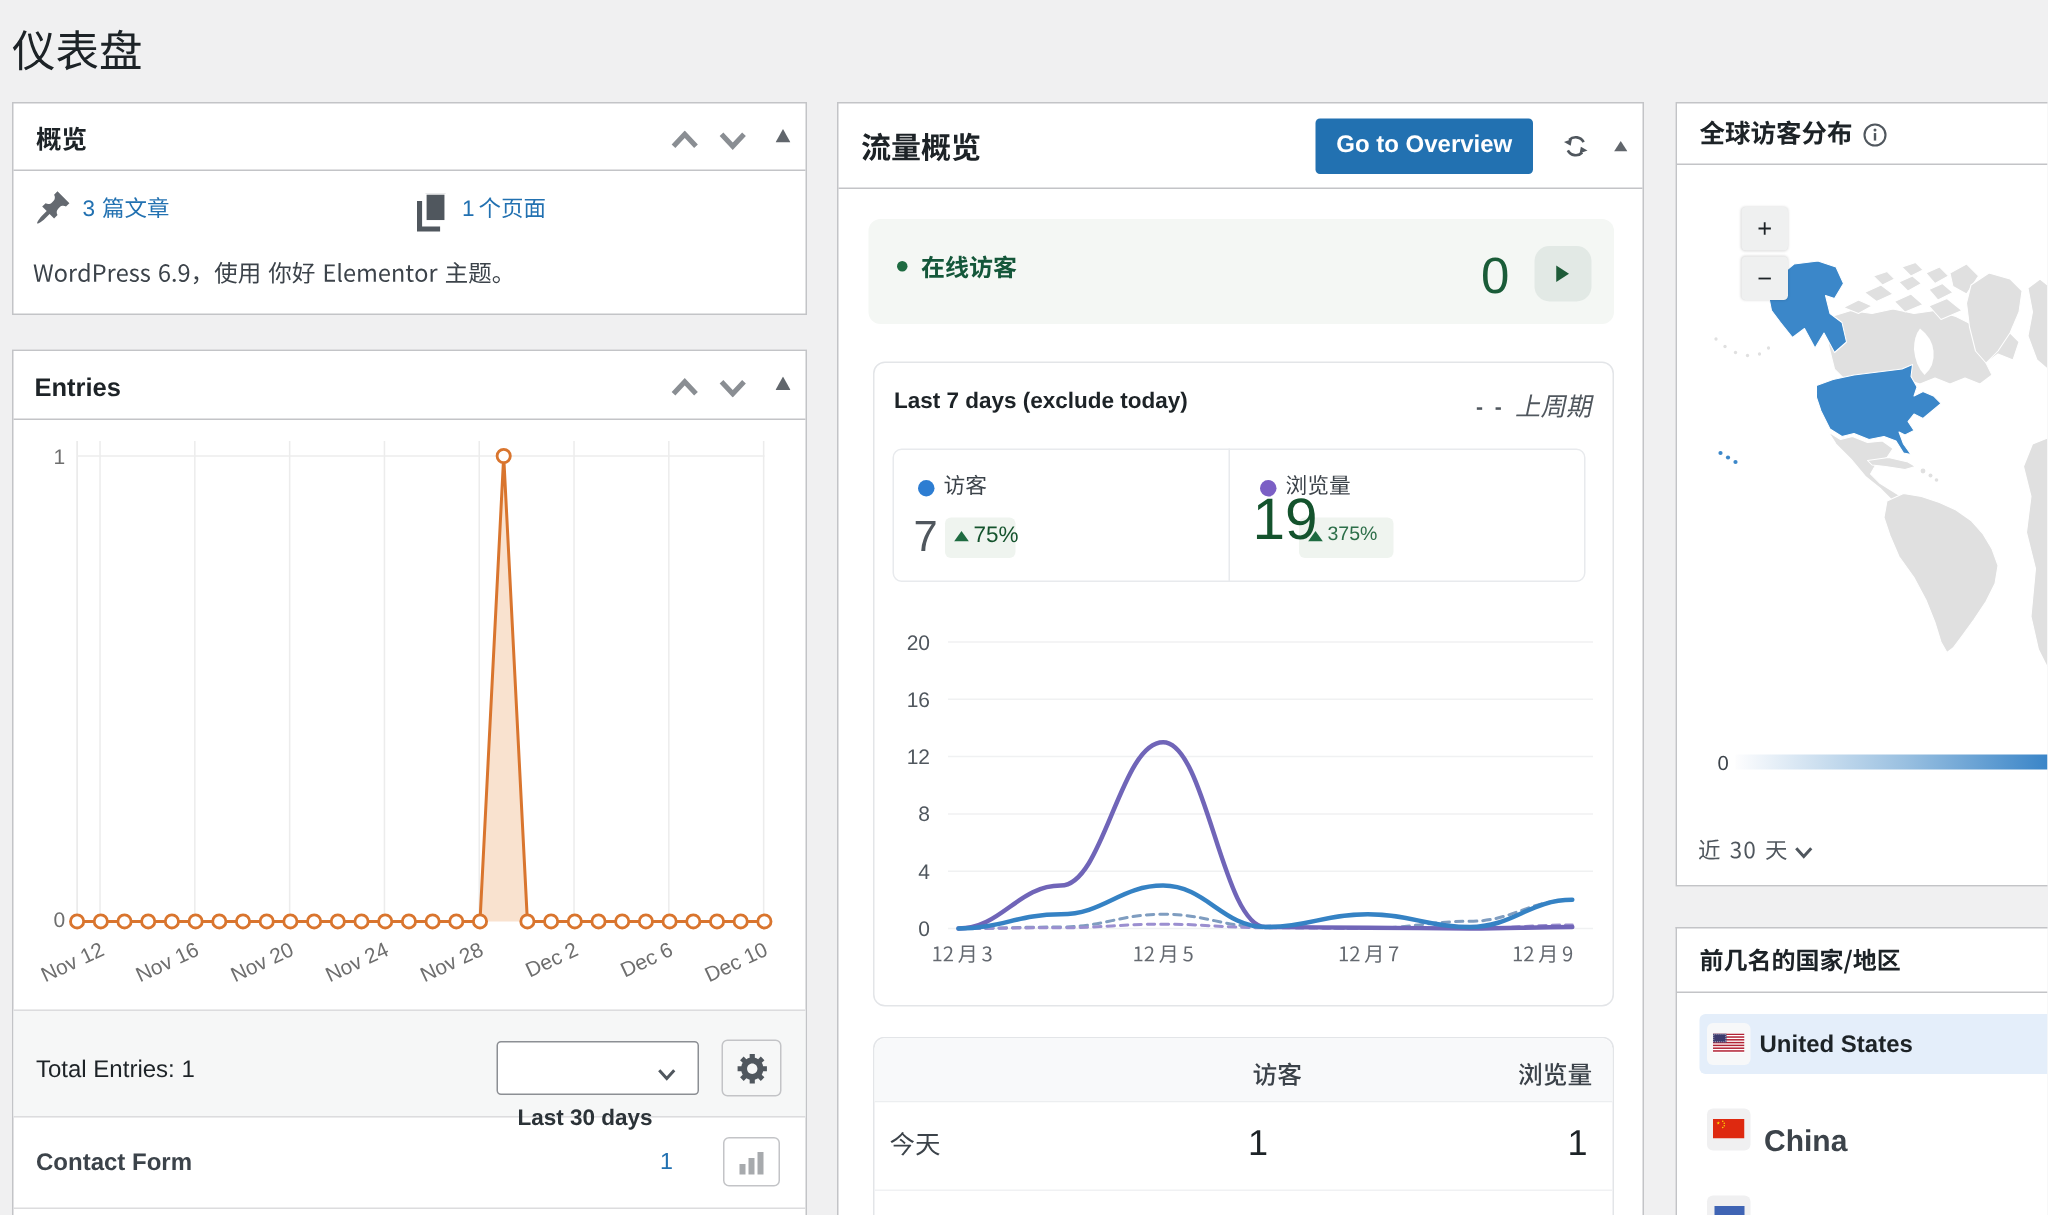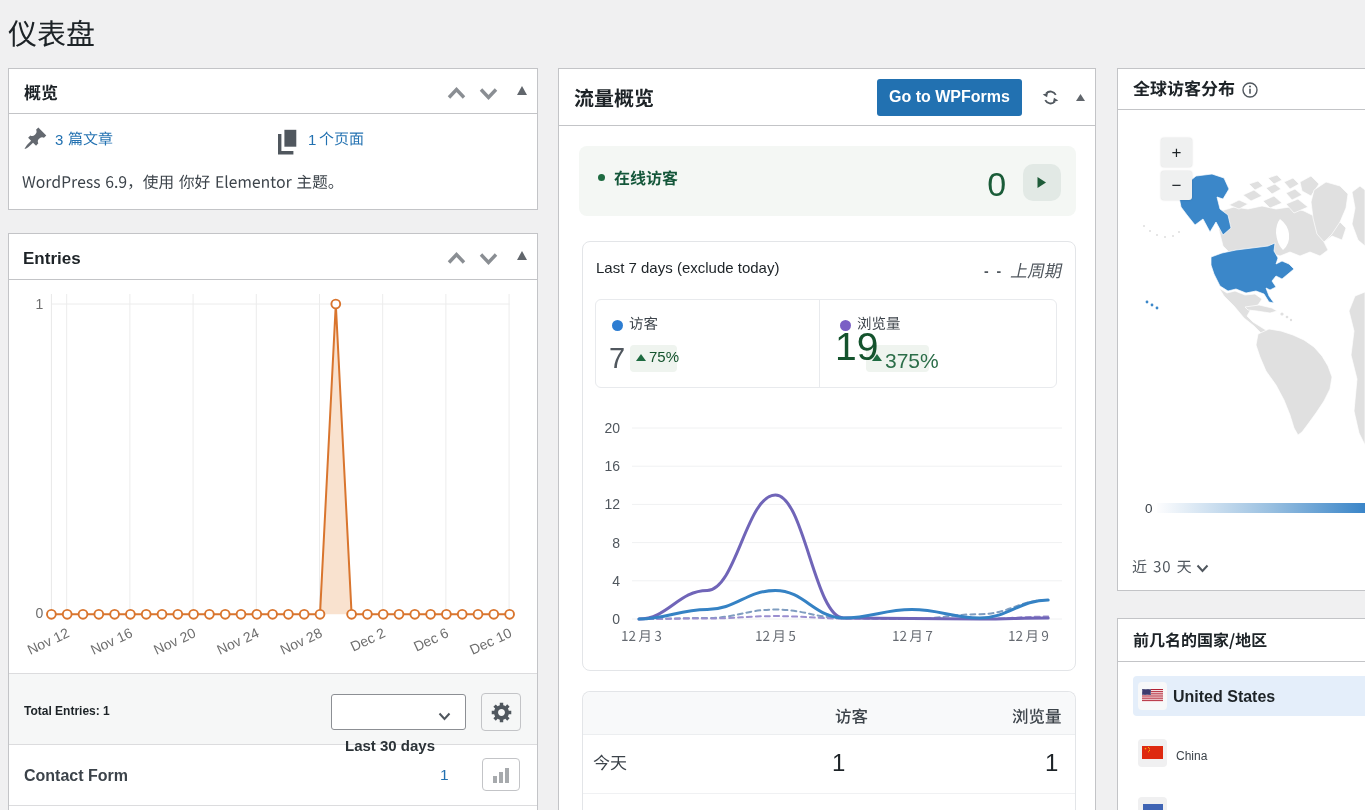--- a/index.html
+++ b/index.html
@@ -156,21 +156,21 @@
     <text x="61.4" y="355.3" font-family="Liberation Sans" font-size="14" fill="#6e6e6e" text-anchor="end" transform="rotate(-25 61.4 355.3)">Nov 12</text>
     <text x="124.6" y="355.3" font-family="Liberation Sans" font-size="14" fill="#6e6e6e" text-anchor="end" transform="rotate(-25 124.6 355.3)">Nov 16</text>
     <text x="187.8" y="355.3" font-family="Liberation Sans" font-size="14" fill="#6e6e6e" text-anchor="end" transform="rotate(-25 187.8 355.3)">Nov 20</text>
     <text x="251.0" y="355.3" font-family="Liberation Sans" font-size="14" fill="#6e6e6e" text-anchor="end" transform="rotate(-25 251.0 355.3)">Nov 24</text>
     <text x="314.2" y="355.3" font-family="Liberation Sans" font-size="14" fill="#6e6e6e" text-anchor="end" transform="rotate(-25 314.2 355.3)">Nov 28</text>
     <text x="377.4" y="355.3" font-family="Liberation Sans" font-size="14" fill="#6e6e6e" text-anchor="end" transform="rotate(-25 377.4 355.3)">Dec 2</text>
     <text x="440.6" y="355.3" font-family="Liberation Sans" font-size="14" fill="#6e6e6e" text-anchor="end" transform="rotate(-25 440.6 355.3)">Dec 6</text>
     <text x="503.8" y="355.3" font-family="Liberation Sans" font-size="14" fill="#6e6e6e" text-anchor="end" transform="rotate(-25 503.8 355.3)">Dec 10</text>
   </svg>
 <div style="position:absolute;left:9.0px;top:673.0px;width:528.0px;height:72.0px;background:#f6f7f7;border-top:1px solid #dcdcde;border-bottom:1px solid #dcdcde;z-index:1"></div>
-<div style="position:absolute;left:24.0px;top:703.5px;font-size:12px;color:#1d2327;font-weight:700;white-space:nowrap;line-height:1.2;z-index:2">Total Entries: 1</div>
+<div style="position:absolute;left:24.0px;top:703.5px;font-size:16.0px;color:#1d2327;font-weight:400;white-space:nowrap;line-height:1.2;z-index:2">Total Entries: 1</div>
 <div style="position:absolute;left:331px;top:694px;width:135px;height:36px;background:#fff;border:1px solid #8c8f94;border-radius:3px;z-index:2"></div>
 <div style="position:absolute;left:345.0px;top:737px;font-size:15.0px;color:#2c3338;font-weight:700;white-space:nowrap;line-height:1.2;z-index:2">Last 30 days</div>
 <svg style="position:absolute;left:438px;top:712px;z-index:3" width="13" height="9" viewBox="0 0 13 9">
     <path d="M1.5 1.5 L6.5 7 L11.5 1.5" fill="none" stroke="#50575e" stroke-width="2"></path>
   </svg>
 <div style="position:absolute;left:481px;top:693px;width:40px;height:38px;background:#f6f7f7;border:1px solid #c3c4c7;border-radius:4px;z-index:2"></div>
 <svg style="position:absolute;left:490px;top:701px;z-index:3" width="23" height="23" viewBox="0 0 20 20">
     <path fill="#50575e" d="M18 12h-2.18c-.17.7-.44 1.35-.81 1.93l1.54 1.54-2.1 2.1-1.54-1.54c-.58.36-1.23.63-1.91.79V19H8v-2.18c-.68-.16-1.33-.43-1.91-.79l-1.54 1.54-2.12-2.12 1.54-1.54c-.36-.58-.63-1.23-.79-1.91H1V9h2.18c.16-.68.43-1.33.79-1.91L2.43 5.55l2.1-2.1 1.54 1.54c.58-.37 1.24-.64 1.93-.81V2h3v2.18c.68.16 1.33.43 1.91.79l1.54-1.54 2.12 2.12-1.54 1.54c.36.58.63 1.23.79 1.91H18v3zm-8.5 1.5c1.66 0 3-1.34 3-3s-1.34-3-3-3-3 1.34-3 3 1.34 3 3 3z" transform="translate(0.5,-0.5)"></path>
   </svg>
 <div style="position:absolute;left:24.0px;top:765.5px;font-size:16.0px;color:#3c434a;font-weight:700;white-space:nowrap;line-height:1.2;z-index:2">Contact Form</div>
@@ -187,21 +187,21 @@
 <div style="position:absolute;left:574.0px;top:87.5px;z-index:2">
     <svg style="display:block" width="80.0" height="23.6" viewBox="0 0 80.0 23.6">
       <g fill="#1d2327" transform="translate(0,17.6) scale(0.020000,-0.020000)">
         <path transform="translate(0.0,0)" d="M324.3 729H948.2V622H324.3ZM564.8 356.4H669.7V-45.9H564.8ZM395.4 355.5H503.2V259.7Q503.2 219.2 498.3 174Q493.4 128.8 478 83.3Q462.6 37.8 432.3 -4.9Q401.9 -47.5 350.9 -84Q342.6 -71.7 327.8 -56.9Q313 -42.1 296.8 -27.9Q280.6 -13.8 267.2 -5.5Q325.2 34.6 352.2 80.7Q379.2 126.9 387.3 174.1Q395.4 221.4 395.4 263.6ZM708.1 581.4 797.6 635.2Q826.9 603.5 858.9 564.8Q890.9 526.2 919.5 489.2Q948 452.3 965.4 423.1L868.7 360.8Q853.8 390.1 826.8 428.3Q799.8 466.5 768.6 506.8Q737.4 547.2 708.1 581.4ZM732 355.5H842.3V56.2Q842.3 44.2 843 37.2Q843.8 30.1 845.6 27.7Q847.1 25.7 850 24.3Q852.8 22.9 855.9 22.9Q859 22.9 863.7 22.9Q868.4 22.9 872 22.9Q875.5 22.9 879.3 23.9Q883.2 24.9 884.8 26.4Q889.1 30 892.4 52Q893.6 64.2 894.1 89.8Q894.6 115.3 895.6 148.7Q909.9 135.3 933.2 123.2Q956.5 111.1 976.7 104.5Q975.7 70.9 972.3 36.5Q968.8 2.1 964.3 -13Q954 -45.1 930.8 -58.5Q920.9 -64.8 905.1 -68.4Q889.3 -71.9 876 -71.9Q864.3 -71.9 849.1 -71.9Q834 -71.9 823.5 -71.9Q806.3 -71.9 787.6 -65.9Q769 -59.9 756.3 -47.1Q743.4 -33.9 737.7 -12.6Q732 8.7 732 58.9ZM360.1 380.3Q358.3 394.5 353.2 415.8Q348 437.1 342.1 457.9Q336.2 478.8 331.9 491.3Q349.1 495.1 372.4 502.1Q395.7 509 411.6 523.1Q420.9 532.4 439.4 554.2Q457.8 576 479.7 603.2Q501.5 630.3 521.5 656.4Q541.5 682.5 553.5 698.9H686.6Q666.7 672.3 641.3 638.9Q615.9 605.5 589.1 570.4Q562.3 535.3 536.4 504Q510.5 472.7 489.6 449.8Q489.6 449.8 476.6 445.6Q463.6 441.3 444.3 434.3Q424.9 427.2 405.5 417.8Q386.1 408.5 373.1 399.1Q360.1 389.8 360.1 380.3ZM360.1 380.3 357.7 465.6 420.5 501.7 853.4 525.2Q855.4 502.6 860.9 474.7Q866.5 446.8 871 428.6Q746.5 419.6 661.5 413.5Q576.4 407.4 522.2 403Q468 398.6 436.7 395.3Q405.3 392 388.5 388.3Q371.7 384.7 360.1 380.3ZM550.1 824.9 660.9 851.4Q677 817.7 692.5 778Q708.1 738.2 715.1 709.2L597.6 678.9Q592.9 707.9 578.9 749.1Q564.9 790.2 550.1 824.9ZM72.3 750.4 138.5 837.8Q169.8 824.9 204.6 806.3Q239.4 787.8 271 767.6Q302.6 747.4 322.5 728.9L251.8 632.3Q233.2 650.7 202.8 672.2Q172.4 693.7 138 714.4Q103.6 735.1 72.3 750.4ZM31.1 473.3 93.5 563.7Q125.5 552.1 161.8 535.4Q198 518.7 230.6 499.9Q263.2 481.1 284.6 464.1L217.6 364.2Q198.6 382.2 166.7 401.9Q134.7 421.6 99.3 440.7Q63.8 459.9 31.1 473.3ZM49 3.2Q76 40.7 108.8 92.3Q141.7 143.9 175.7 202.6Q209.7 261.4 239.2 319L327.3 239.1Q301.3 186.9 271.6 132Q241.8 77 211.4 24Q181 -28.9 150.5 -77.8Z"></path>
         <path transform="translate(1000.0,0)" d="M288.2 666.3V632.2H704.2V666.3ZM288.2 757.9V724.2H704.2V757.9ZM172.6 818.8H825.2V571.3H172.6ZM267.1 267.1V231.8H731.7V267.1ZM267.1 361.6V326.7H731.7V361.6ZM154.6 425.1H849.9V168.4H154.6ZM440.9 404.3H557.5V-24.5H440.9ZM45.7 540.7H956.8V455.3H45.7ZM134.2 135.1H868.6V58.5H134.2ZM43.8 22.2H958.8V-65.3H43.8Z"></path>
         <path transform="translate(2000.0,0)" d="M618.6 802.9H947.4V701.1H618.6ZM378.5 619.8H551.7V535.4H378.5ZM468.1 291.1 545.3 325.3Q562 293.3 578.7 256.3Q595.4 219.3 609.2 184.8Q622.9 150.3 630.1 123.8L547.2 83.5Q540.7 110.2 527.8 146Q514.8 181.8 499.3 220.1Q483.7 258.4 468.1 291.1ZM375.4 799.3H588.2V352.3H375.4V447.6H503V703.8H375.4ZM771.5 777.4H864.5V766.6Q864.5 703.4 860.9 622.7Q857.3 541.9 843.4 450.9Q829.5 359.9 800.7 265.2Q771.9 170.5 721.8 79.3Q671.7 -11.8 595 -93.3Q581.4 -79.7 556.1 -62Q530.8 -44.4 510.5 -35.2Q584.8 39.8 633.4 124.9Q682 210 709.8 298Q737.7 386 751.1 470.8Q764.5 555.5 768 631.1Q771.5 706.7 771.5 766.4ZM753.8 316.2H842.9V37Q842.9 32.8 843.7 28.6Q844.5 24.4 846.2 22.4Q850.3 16.6 860.4 16.6Q863.5 16.6 868.5 16.6Q873.6 16.6 877.7 16.6Q882.6 16.6 886.8 18Q891 19.4 893.4 21.6Q895.9 24.6 898.3 30.7Q900.7 36.8 901.7 44.5Q903.7 56.9 904.2 84.3Q904.7 111.8 904 146.3Q915.2 137.4 932.7 127.8Q950.1 118.3 964.9 113.1Q963.9 76.1 961.7 38.5Q959.4 0.8 954.8 -15.9Q946.5 -47.1 927.1 -62.4Q918 -68.7 904.6 -72.7Q891.1 -76.6 877.8 -76.6Q868.4 -76.6 855.1 -76.6Q841.8 -76.6 833.4 -76.6Q816.4 -76.6 800.2 -71.9Q784.1 -67.1 773.5 -55.7Q762.2 -43.2 758 -26.5Q753.8 -9.9 753.8 30.7ZM345.4 -4.4 327.2 91.9 355.9 127.8 547.6 231.1Q551.9 211.9 559.2 187.5Q566.5 163.2 572.4 149.1Q504.5 108.7 462.5 82.4Q420.5 56.1 397.4 39.6Q374.2 23.2 363 13.4Q351.7 3.7 345.4 -4.4ZM621.9 349.5V436.2L670.6 461.5H959.9L959.2 363.6H698.5Q673.8 363.6 651.2 359.8Q628.7 356.1 621.9 349.5ZM621.9 350.3Q619.3 361.3 612.5 377.2Q605.7 393 598.8 408.5Q591.9 424 586.6 432.6Q596.4 436.2 601.6 442.3Q606.8 448.3 611.6 461.9Q614.6 470.1 619.4 494.1Q624.3 518.1 629.1 548.5Q633.9 578.9 638.2 607.7Q642.6 636.4 644.6 653.6H735.1Q731.1 632.4 726 600.1Q720.9 567.9 714.6 531.5Q708.4 495.1 702.7 462.7Q697 430.4 692 409.7Q692 409.7 681.4 404Q670.8 398.2 656.9 389.1Q643 379.9 632.5 369.8Q621.9 359.7 621.9 350.3ZM345.4 -4.4Q341 6.6 330.9 21.6Q320.8 36.7 309.6 50.9Q298.5 65.2 289.8 73.6Q304.3 86.3 320.4 113.2Q336.5 140.1 336.5 176V799.3H428.2V104.3Q428.2 104.3 415.8 93Q403.5 81.7 386.8 63.9Q370.1 46.1 357.7 28Q345.4 10 345.4 -4.4ZM40.8 647.8H315.8V539H40.8ZM133.9 849.7H238.7V-89.1H133.9ZM140.2 571.5 210.1 549.7Q201.1 491.7 187.4 427Q173.7 362.4 156 299Q138.2 235.7 116.7 180.1Q95.2 124.5 71.5 83.6Q62.8 107.6 46.4 137.6Q30.1 167.6 17 188Q37.5 223 56.5 269.3Q75.6 315.6 92.1 367.4Q108.7 419.2 120.7 471.7Q132.8 524.2 140.2 571.5ZM236.9 527.1Q243.9 516.6 258.3 490.4Q272.6 464.2 289.5 433.5Q306.4 402.8 320.4 376.9Q334.4 351 339.6 340.3L279.3 241.4Q272.5 264.7 260.7 295.9Q248.9 327.1 235.3 360.2Q221.8 393.4 210 422Q198.1 450.6 189.3 469.4Z"></path>
         <path transform="translate(3000.0,0)" d="M585.8 762.4H945.1V657.5H585.8ZM568.1 851.8 682.9 828.7Q668.3 764.4 646.5 701.7Q624.8 639 598.6 584.5Q572.4 530 543.2 488.9Q531.8 497.9 512.9 509.2Q493.9 520.5 474.5 531.3Q455.1 542.1 440.9 548.8Q484.8 603.3 517.7 685.3Q550.6 767.3 568.1 851.8ZM660.8 609.5 764.9 646.7Q784.3 625.6 802.7 599.7Q821.1 573.8 836.2 548.9Q851.3 523.9 860.5 503.6L751.3 459.4Q743.7 480.7 729.2 506.7Q714.7 532.6 696.8 559.7Q678.9 586.8 660.8 609.5ZM99.6 791.8H215.4V500.1H99.6ZM311.8 837H427.8V467.9H311.8ZM517.7 181.9H638.2V52.5Q638.2 32.6 646.6 27.5Q655 22.4 685.6 22.4Q692.5 22.4 708.3 22.4Q724.1 22.4 742.9 22.4Q761.7 22.4 778.7 22.4Q795.7 22.4 804.8 22.4Q821.6 22.4 830.3 28.7Q839.1 35 843.2 54.3Q847.3 73.5 849.1 111.5Q867 98.9 898 87.7Q929 76.5 952.2 71.4Q946.3 13.3 932 -18.5Q917.7 -50.4 890.2 -62.9Q862.6 -75.5 816.2 -75.5Q808.8 -75.5 793.8 -75.5Q778.7 -75.5 760.9 -75.5Q743 -75.5 724.7 -75.5Q706.3 -75.5 691.3 -75.5Q676.2 -75.5 668.9 -75.5Q608.5 -75.5 575.5 -64.1Q542.5 -52.7 530.1 -24.7Q517.7 3.3 517.7 51.7ZM431.3 304.3H557.2V221.9Q557.2 190.6 548 157.5Q538.8 124.3 513.3 90.9Q487.8 57.6 440.7 25.3Q393.6 -6.9 318.3 -35.8Q243 -64.7 133.8 -89Q126.3 -75.7 113.2 -58.3Q100 -40.9 85 -23.5Q69.9 -6 55.2 5.6Q159.2 24 227.9 45.9Q296.5 67.7 337.3 90.8Q378.1 113.9 398.3 137.4Q418.5 160.8 424.9 183.2Q431.3 205.6 431.3 225ZM171.6 444.7H841.2V134.6H714.7V339.3H291.9V122.1H171.6Z"></path>
       </g>
     </svg>
   </div>
-<div style="position:absolute;left:877px;top:78.5px;width:145px;height:37px;background:#2271b1;border-radius:3px;z-index:2;color:#fff;font-weight:700;font-size:16px;display:flex;align-items:center;justify-content:center;font-family:'Liberation Sans',sans-serif">Go to WPForms</div>
+<div style="position:absolute;left:877px;top:78.5px;width:145px;height:37px;background:#2271b1;border-radius:3px;z-index:2;color:#fff;font-weight:700;font-size:16px;display:flex;align-items:center;justify-content:center;font-family:'Liberation Sans',sans-serif">Go to Overview</div>
 <svg style="position:absolute;left:1042px;top:89px;z-index:2" width="17" height="17" viewBox="0 0 20 20">
     <g stroke="#50575e" stroke-width="2.1" fill="none">
       <path d="M16.2 6.8 A7 7 0 0 0 4.9 5.1"></path>
       <path d="M3.8 13.2 A7 7 0 0 0 15.1 14.9"></path>
     </g>
     <path fill="#50575e" d="M0.8 6.6 L7.0 4.4 L6.0 9.6 Z"></path>
     <path fill="#50575e" d="M19.2 13.4 L13.0 15.6 L14.0 10.4 Z"></path>
   </svg>
 <svg style="position:absolute;left:1076.0px;top:93.5px;z-index:2" width="9" height="7" viewBox="0 0 9 7">
     <path d="M0 7 L4.5 0 L9 7 Z" fill="#61666c"></path>
@@ -217,21 +217,21 @@
         <path transform="translate(3000.0,0)" d="M376.9 661.9 504.5 636.4Q447.6 555.8 367.8 488.5Q288 421.2 172.3 367.6Q164.6 381.7 150.9 398.9Q137.1 416 121.8 431.9Q106.5 447.8 93.1 456.8Q199.2 497.1 269.5 551.4Q339.7 605.8 376.9 661.9ZM409.6 594.5H708.5V504.6H328.2ZM672.6 594.5H695.8L716.1 599.6L797.7 551.3Q747.5 468.1 670.8 403.7Q594.1 339.3 499.5 291.3Q404.9 243.3 299.1 210.3Q193.2 177.2 83.6 157Q78.7 172.9 69.1 192.6Q59.5 212.4 48.5 231.4Q37.6 250.4 26.8 263.6Q129 278.9 227.9 306.1Q326.8 333.2 413.5 372.6Q500.3 411.9 567.5 463.5Q634.8 515 672.6 577.3ZM356.7 526.6Q414.9 461.9 508.3 413.8Q601.7 365.7 721.3 334.6Q840.9 303.5 975.3 290.3Q962.1 276.4 947.7 255.5Q933.3 234.6 920.2 213.3Q907 192.1 898.6 174.6Q761.3 193.7 640.8 233.3Q520.3 273 422.2 334.3Q324 395.7 252.4 480.6ZM213.7 223.6H793.2V-87.5H669.6V125.2H331V-89.8H213.7ZM283.2 39.9H731.8V-58.5H283.2ZM70 767.7H931.9V546.1H809.1V659.1H187.3V546.1H70ZM410.3 833.2 529.9 861.7Q547.8 830.3 569 791.3Q590.1 752.4 601.7 724.5L475.6 691.6Q465.6 718.7 446.8 759.3Q428 799.8 410.3 833.2Z"></path>
       </g>
     </svg>
   </div>
 <div style="position:absolute;left:987.3px;top:163.9px;font-size:34.0px;color:#1a5c38;font-weight:400;white-space:nowrap;line-height:1.2;z-index:2">0</div>
 <div style="position:absolute;left:1023px;top:164px;width:38px;height:37px;background:#e2e9e5;border-radius:10px;z-index:2"></div>
 <svg style="position:absolute;left:1036px;top:176px;z-index:3" width="11" height="13" viewBox="0 0 11 13">
     <path d="M1.5 1 L10 6.5 L1.5 12 Z" fill="#1e5b38"></path>
   </svg>
 <div style="position:absolute;left:582.0px;top:241.0px;width:494.0px;height:430.0px;background:#fff;border:1px solid #e3e5e8;border-radius:8px;z-index:1"></div>
-<div style="position:absolute;left:596.0px;top:258.5px;font-size:15.0px;color:#1d2327;font-weight:400;white-space:nowrap;line-height:1.2;z-index:2">Last 7 days (exclude today)</div>
+<div style="position:absolute;left:596.0px;top:258.5px;font-size:15.0px;color:#1d2327;font-weight:700;white-space:nowrap;line-height:1.2;z-index:2">Last 7 days (exclude today)</div>
 <div style="position:absolute;left:984.0px;top:263.0px;font-size:14.0px;color:#50575e;font-weight:700;white-space:nowrap;line-height:1.2;z-index:2">-&nbsp;&nbsp;-</div>
 <div style="position:absolute;left:1011.0px;top:261.5px;transform:skewX(-12deg);z-index:2">
     <svg style="display:block" width="51.0" height="20.1" viewBox="0 0 51.0 20.1">
       <g fill="#50575e" transform="translate(0,15.0) scale(0.017000,-0.017000)">
         <path transform="translate(0.0,0)" d="M470.2 516.2H881.2V441.1H470.2ZM51.2 42.8H949.8V-32.2H51.2ZM427.2 825.1H506.1V2.9H427.2Z"></path>
         <path transform="translate(1000.0,0)" d="M192 791.8H833.5V721.8H192ZM287.7 615.1H727.6V554.9H287.7ZM263.2 457H752.5V394.7H263.2ZM147.9 791.8H221.8V467.6Q221.8 406 217.3 333.6Q212.8 261.2 199.8 186.9Q186.8 112.6 161.1 42.7Q135.4 -27.1 92.9 -85.6Q86.4 -78.3 75.4 -68.8Q64.4 -59.4 53 -50.6Q41.5 -41.8 32.9 -37.5Q72.3 17 95.4 80.7Q118.4 144.3 129.8 211.5Q141.1 278.7 144.5 344.2Q147.9 409.7 147.9 467.6ZM805 791.8H880.2V15.1Q880.2 -20.2 870.2 -38.4Q860.1 -56.7 836 -66.3Q812.6 -75 770.7 -76.9Q728.9 -78.8 661.2 -78.8Q659.1 -64.4 651.6 -43.5Q644 -22.6 636.1 -8.2Q668.5 -9.2 698.2 -9.4Q727.9 -9.6 749.7 -9.3Q771.5 -9 780.2 -9Q793.8 -8.4 799.4 -3.1Q805 2.3 805 14.9ZM467.1 701.9H538.8V420.6H467.1ZM352 310.6H701.2V48.1H352V107.9H631.2V250.2H352ZM312.3 310.6H381.1V-7.8H312.3Z"></path>
         <path transform="translate(2000.0,0)" d="M610.9 790.4H888.2V721.6H610.9ZM610.9 560.9H888.2V493.7H610.9ZM609.7 327.6H890V259.6H609.7ZM854.8 790.4H927.1V15.9Q927.1 -16.4 918.9 -34.5Q910.6 -52.6 889 -62.3Q867.9 -71.4 831.5 -73.9Q795 -76.5 739.9 -76.1Q738.1 -60.5 731.2 -39.2Q724.2 -17.9 716.3 -3.1Q755.9 -4.5 789.8 -4.5Q823.6 -4.5 834.8 -3.9Q845.8 -3.3 850.3 0.9Q854.8 5.1 854.8 16.7ZM579.6 790.4H650.3V427.1Q650.3 369.6 646.8 302.7Q643.3 235.7 633 166.8Q622.7 97.9 602.5 33.2Q582.3 -31.4 548.2 -84.4Q542.3 -77.5 531.2 -68.9Q520 -60.4 508.4 -52.6Q496.8 -44.8 488.1 -41.4Q530.4 25.8 549.8 107.2Q569.1 188.5 574.3 271.7Q579.6 354.9 579.6 427.1ZM51.9 707H530.8V640.1H51.9ZM169.1 551.2H422.9V491H169.1ZM169.7 392.9H423.5V332.1H169.7ZM38.4 231H530.8V164.2H38.4ZM136.6 828.1H205V204.1H136.6ZM387.1 828.1H456.6V204.1H387.1ZM177.6 142.6 249.3 122.7Q221.9 65.9 181.6 11.4Q141.2 -43.1 100.6 -80.3Q94.3 -74 83 -65.6Q71.8 -57.3 60.1 -49.1Q48.5 -40.9 39.4 -36.2Q81.5 -2.3 118.3 45Q155.2 92.3 177.6 142.6ZM321.3 111.6 379.4 142.7Q399.4 120.5 419.8 93.5Q440.2 66.6 457.9 40.8Q475.7 15 485.8 -6L424.3 -41.7Q415.6 -21 398.4 5.5Q381.2 32 360.9 60.3Q340.7 88.6 321.3 111.6Z"></path>
       </g>
     </svg>
   </div>
@@ -260,21 +260,21 @@
         <path transform="translate(1000.0,0)" d="M578.4 738.2H934.5V670.7H578.4ZM586.1 840.9 658 826.3Q642.1 765.2 620 705.6Q597.9 646 571.3 594.2Q544.7 542.5 515.1 503Q508.4 508.5 496.7 515.9Q485 523.3 472.8 530.2Q460.5 537.1 451.5 541.4Q496.9 596.6 531.3 676.9Q565.8 757.1 586.1 840.9ZM644.4 626.2 707.9 653.4Q735.1 630.3 761.3 601.9Q787.5 573.4 809.1 545.9Q830.7 518.5 843.8 495.8L776.6 463.7Q764.3 487.4 742.8 515.8Q721.4 544.3 695.7 573.3Q670 602.4 644.4 626.2ZM114.8 784.4H187.7V502H114.8ZM323.9 830H397.4V469.4H323.9ZM527.9 183.4H603.1V26.7Q603.1 8.8 613 3.5Q623 -1.8 658.3 -1.8Q666.7 -1.8 688.4 -1.8Q710 -1.8 736.4 -1.8Q762.8 -1.8 786.1 -1.8Q809.3 -1.8 820.4 -1.8Q840.3 -1.8 850.4 5.1Q860.5 12 864.9 34.4Q869.2 56.8 870.5 101.8Q883 93.5 902.5 86.4Q922 79.3 936.6 75.7Q932.7 19.1 922.3 -11.5Q911.9 -42.2 889.6 -54Q867.3 -65.8 827.1 -65.8Q820.9 -65.8 803.1 -65.8Q785.4 -65.8 762.4 -65.8Q739.5 -65.8 716.1 -65.8Q692.7 -65.8 674.9 -65.8Q657.1 -65.8 650.9 -65.8Q602.2 -65.8 575.5 -58Q548.8 -50.3 538.3 -30.3Q527.9 -10.3 527.9 26.4ZM456.6 326.2H534.6V246.4Q534.6 214.8 526.8 180.5Q518.9 146.2 495.1 111.2Q471.4 76.3 425.1 41.9Q378.8 7.6 302.9 -23.9Q227 -55.4 113.9 -82Q109.2 -73.3 101.1 -62.4Q93 -51.5 84 -40.2Q74.9 -29 66.1 -21.7Q175.6 1 247.2 27.9Q318.8 54.9 360.9 83.4Q403 112 423.6 140.7Q444.3 169.4 450.5 196.8Q456.6 224.3 456.6 248ZM195.8 438.9H818.6V126.8H740.9V371.6H270.5V120.6H195.8Z"></path>
         <path transform="translate(2000.0,0)" d="M249.6 665.2V609.6H747.1V665.2ZM249.6 762.9V708.6H747.1V762.9ZM177.3 807.9H822.1V564.6H177.3ZM230.1 272.5V215.4H777.4V272.5ZM230.1 373.3V317.4H777.4V373.3ZM159.3 420.1H851.4V169.2H159.3ZM461.9 403.2H535.2V-27.3H461.9ZM52.4 522.3H949.4V464.6H52.4ZM131.1 114.1H873.3V61.3H131.1ZM46.9 3.1H954.9V-55.1H46.9Z"></path>
       </g>
     </svg>
   </div>
 <div style="position:absolute;left:835.0px;top:324px;font-size:39px;color:#14532d;font-weight:400;white-space:nowrap;line-height:1.2;z-index:2">19</div>
 <div style="position:absolute;left:866.0px;top:345.0px;width:63.0px;height:27.0px;background:#eff4ef;border-radius:4px;z-index:1"></div>
 <svg style="position:absolute;left:872px;top:354px;z-index:3" width="10" height="7" viewBox="0 0 10 7">
     <path d="M0 7 L5 0 L10 7 Z" fill="#1e6b41"></path>
   </svg>
-<div style="position:absolute;left:885.0px;top:348.1px;font-size:21px;color:#2c6e49;font-weight:400;white-space:nowrap;line-height:1.2;z-index:2">375%</div>
+<div style="position:absolute;left:885.0px;top:348.1px;font-size:13px;color:#2c6e49;font-weight:400;white-space:nowrap;line-height:1.2;z-index:2">375%</div>
 <svg style="position:absolute;left:590px;top:410px;z-index:2" width="480" height="242" viewBox="0 0 480 242">
     <line x1="42.0" y1="209.0" x2="472.0" y2="209.0" stroke="#f0f1f2"></line>
     <text x="30.0" y="214.0" font-family="Liberation Sans" font-size="14" fill="#50575e" text-anchor="end">0</text>
     <line x1="42.0" y1="170.8" x2="472.0" y2="170.8" stroke="#f0f1f2"></line>
     <text x="30.0" y="175.8" font-family="Liberation Sans" font-size="14" fill="#50575e" text-anchor="end">4</text>
     <line x1="42.0" y1="132.6" x2="472.0" y2="132.6" stroke="#f0f1f2"></line>
     <text x="30.0" y="137.6" font-family="Liberation Sans" font-size="14" fill="#50575e" text-anchor="end">8</text>
     <line x1="42.0" y1="94.4" x2="472.0" y2="94.4" stroke="#f0f1f2"></line>
     <text x="30.0" y="99.4" font-family="Liberation Sans" font-size="14" fill="#50575e" text-anchor="end">12</text>
     <line x1="42.0" y1="56.2" x2="472.0" y2="56.2" stroke="#f0f1f2"></line>
@@ -462,14 +462,14 @@
 <div style="position:absolute;left:1173.0px;top:687.0px;font-size:16.0px;color:#1d2327;font-weight:700;white-space:nowrap;line-height:1.2;z-index:2">United States</div>
 <div style="position:absolute;left:1138.0px;top:739.0px;width:29.0px;height:28.0px;background:#f0f0f1;border-radius:4px;z-index:2"></div>
 <svg style="position:absolute;left:1142px;top:746px;z-index:3" width="21" height="13" viewBox="0 0 21 13">
     <rect width="21" height="13" fill="#de2910"></rect>
     <path d="M3.5 1.5 L4.2 3.6 L2.3 2.3 L4.7 2.3 L2.8 3.6 Z" fill="#ffde00"></path>
     <circle cx="6.5" cy="1.5" r="0.5" fill="#ffde00"></circle>
     <circle cx="7.5" cy="2.8" r="0.5" fill="#ffde00"></circle>
     <circle cx="7.5" cy="4.5" r="0.5" fill="#ffde00"></circle>
     <circle cx="6.5" cy="5.7" r="0.5" fill="#ffde00"></circle>
   </svg>
-<div style="position:absolute;left:1176.0px;top:749.0px;font-size:12px;color:#3c434a;font-weight:400;white-space:nowrap;line-height:1.2;z-index:2">China</div>
+<div style="position:absolute;left:1176.0px;top:749.0px;font-size:20px;color:#3c434a;font-weight:700;white-space:nowrap;line-height:1.2;z-index:2">China</div>
 <div style="position:absolute;left:1138.0px;top:797.0px;width:29.0px;height:13.0px;background:#f0f0f1;border-radius:4px 4px 0 0;z-index:2"></div>
 <div style="position:absolute;left:1143.0px;top:804.0px;width:20.0px;height:6.0px;background:#3f64b4;z-index:3"></div>
 </body></html>

